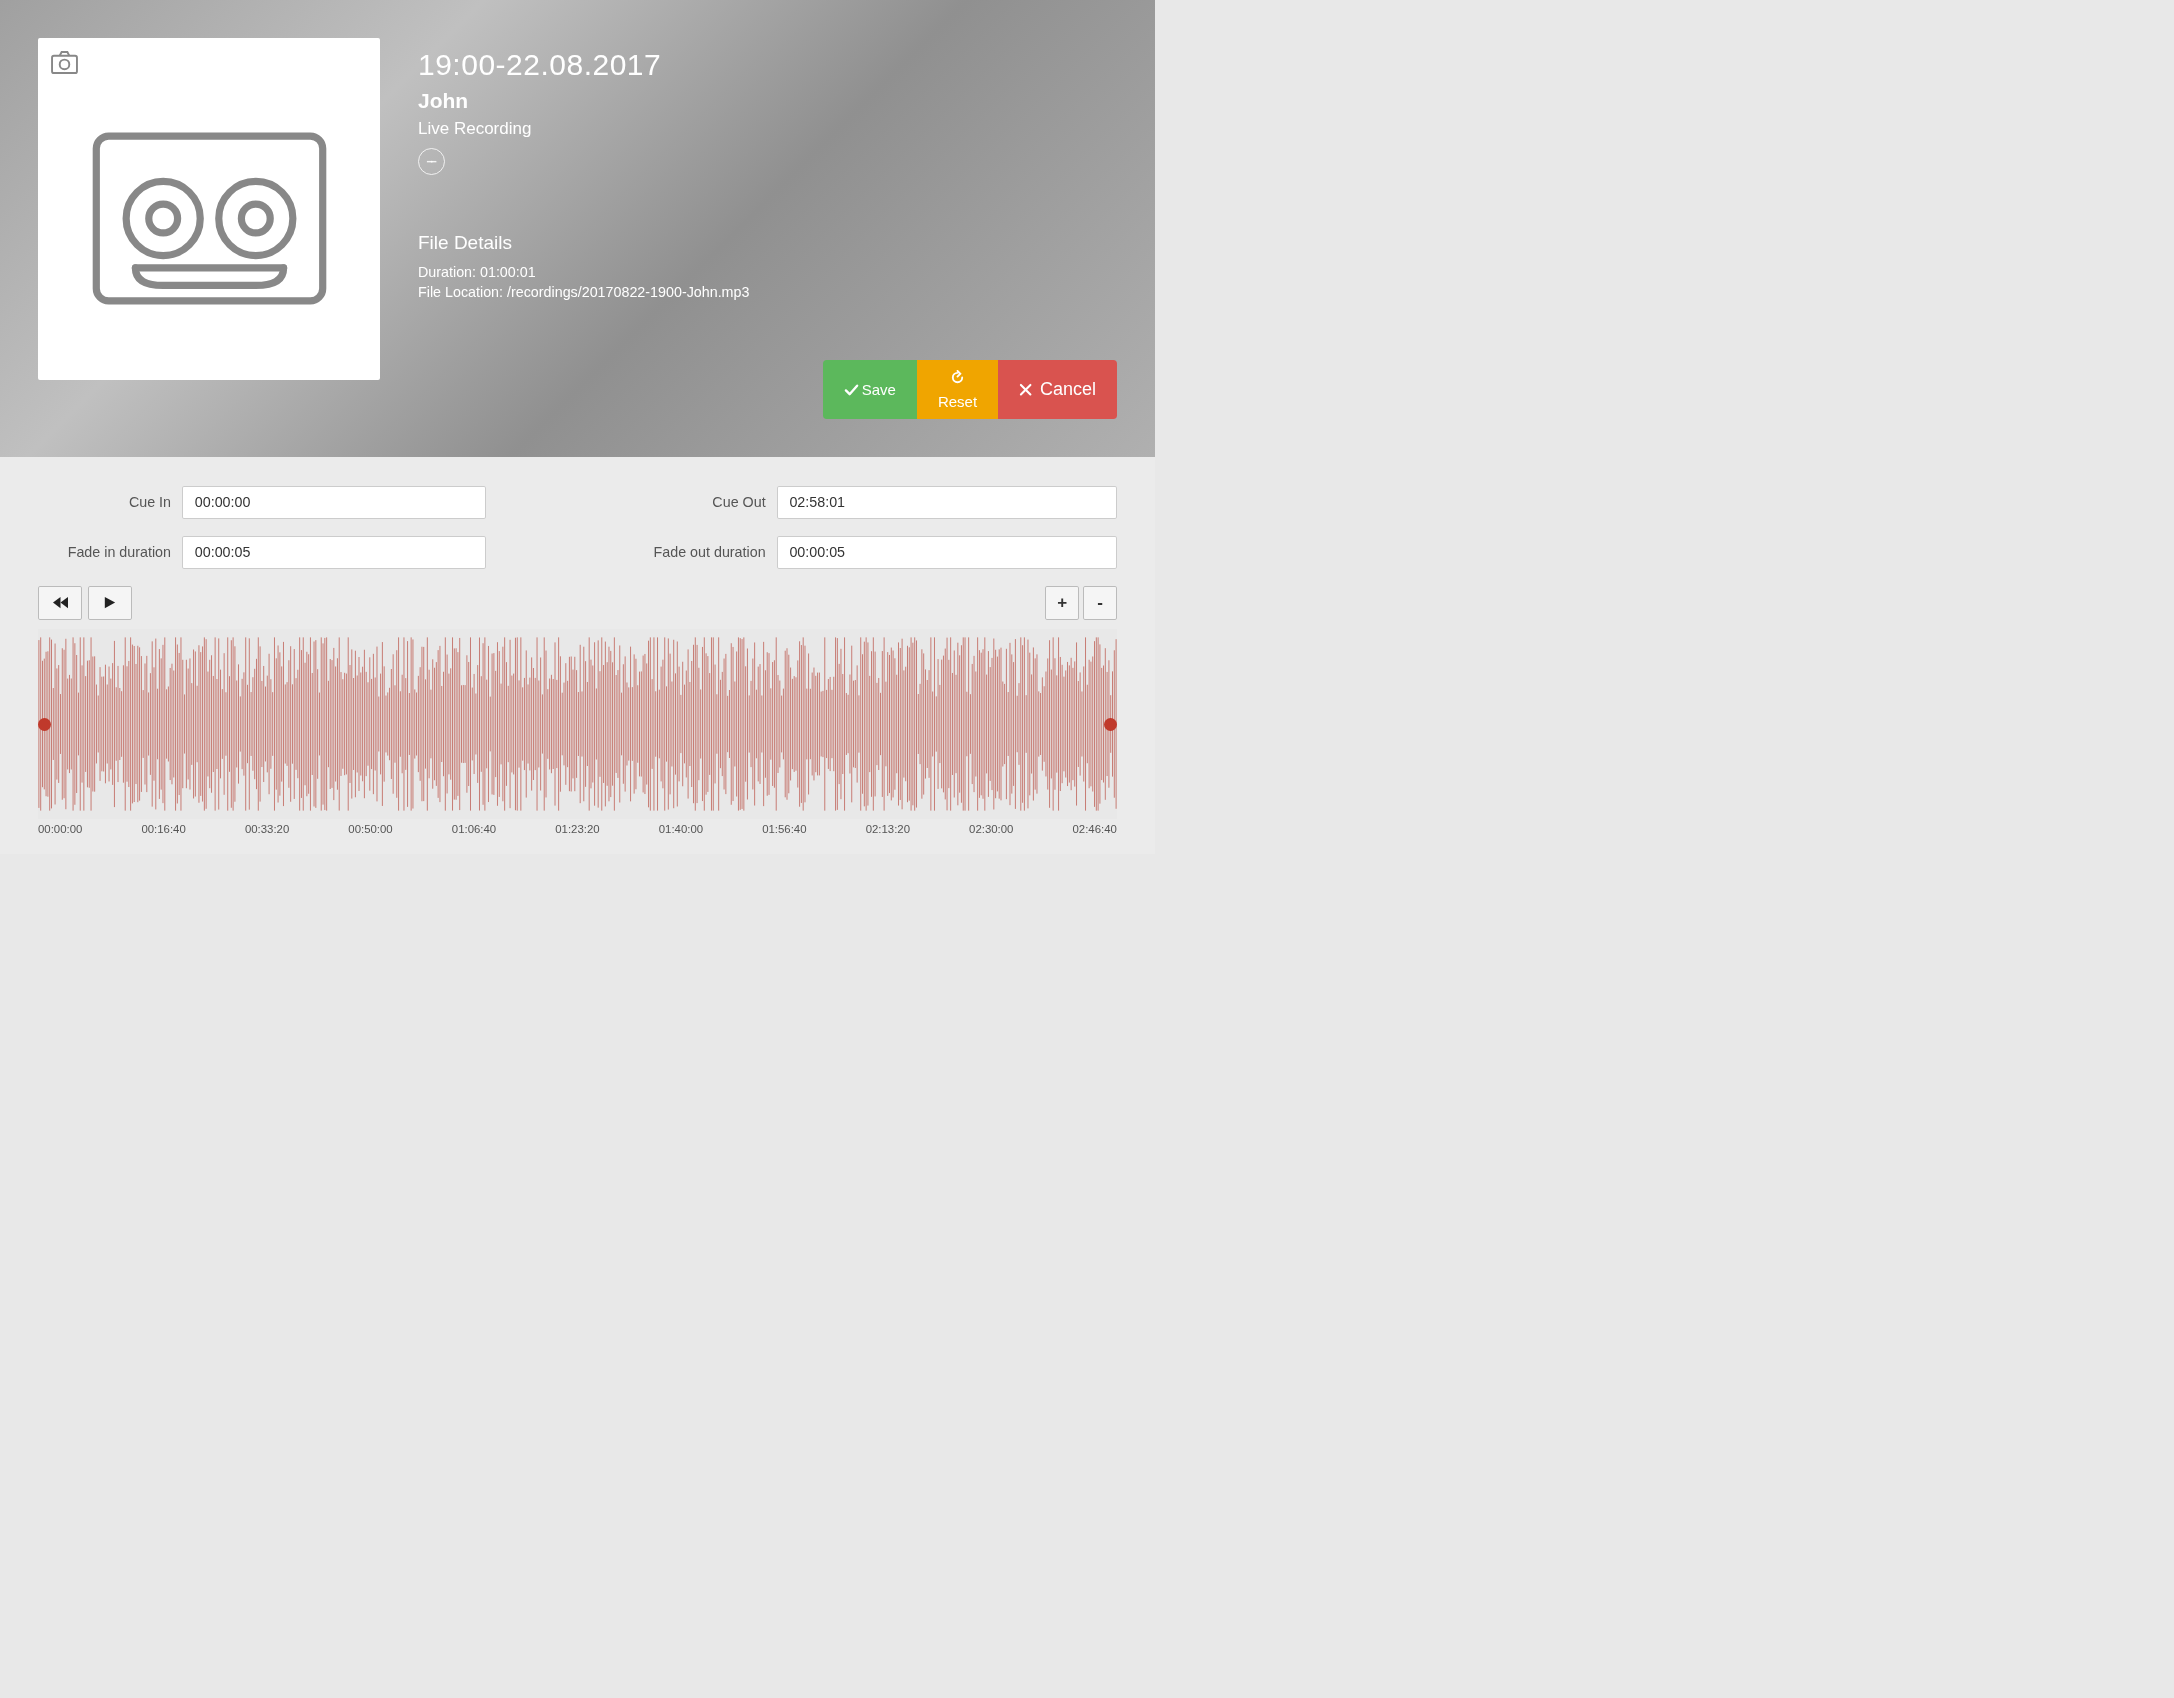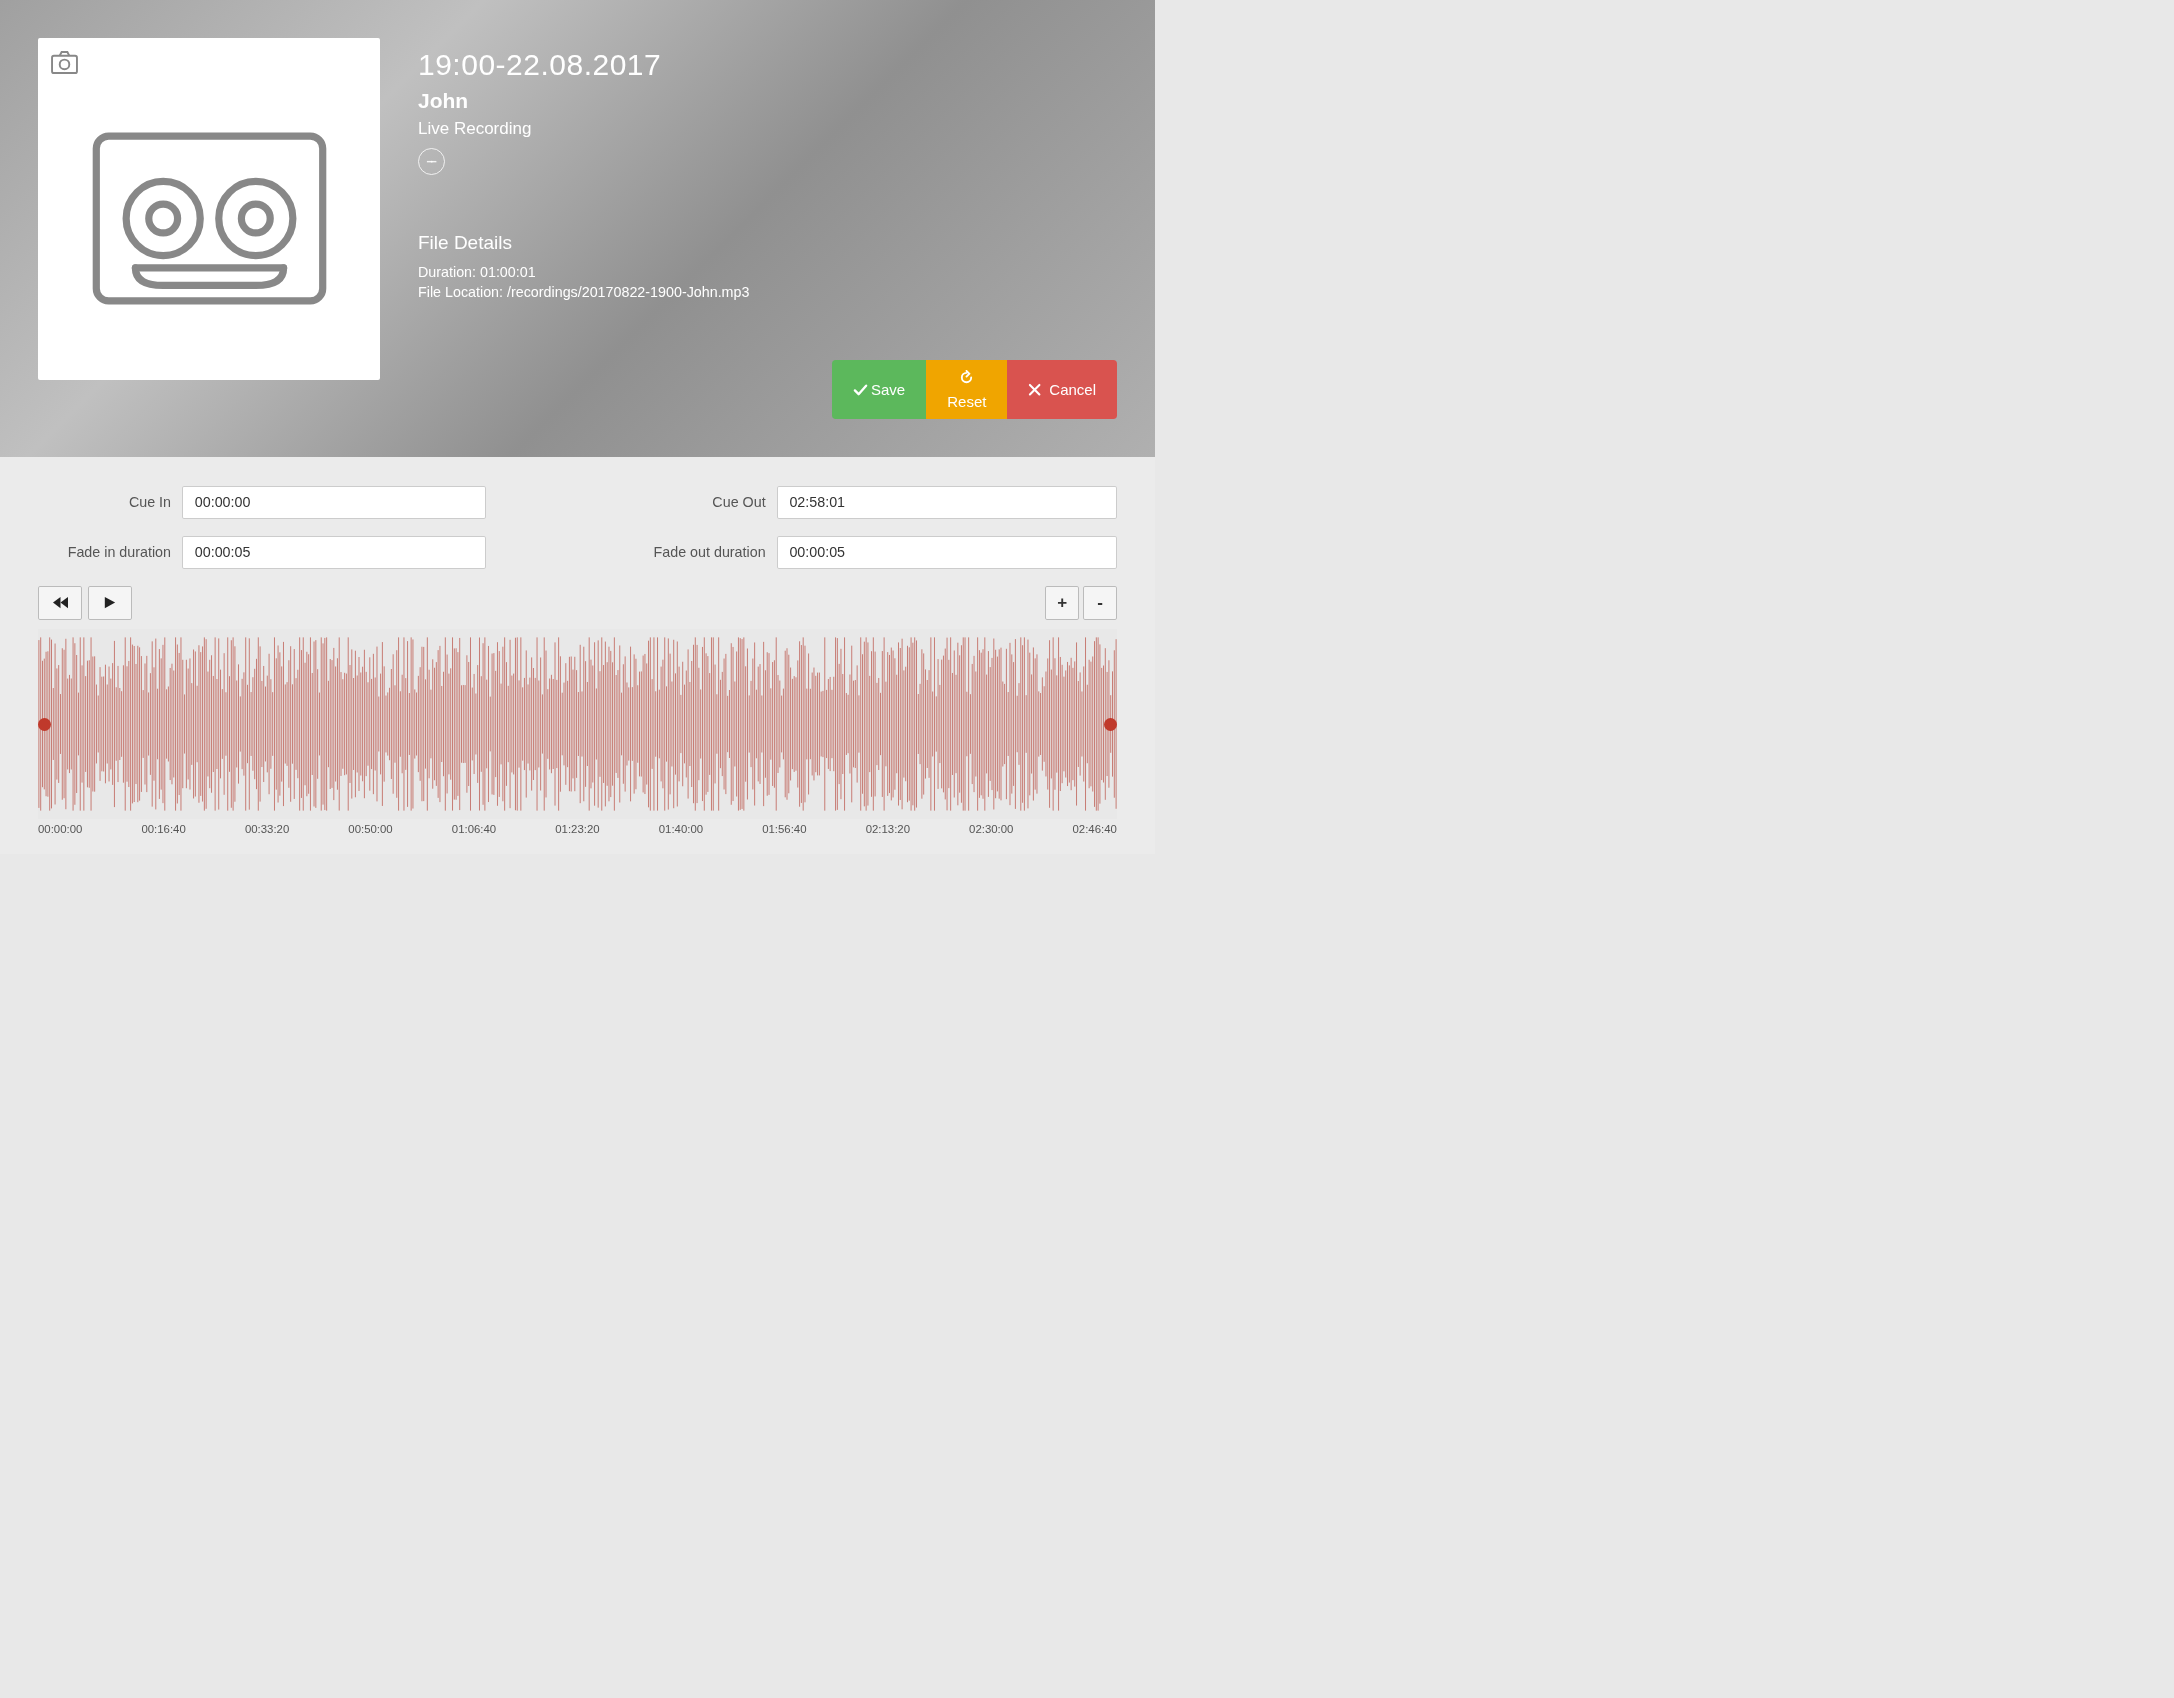--- a/index.html
+++ b/index.html
@@ -146,21 +146,21 @@
       gap: 7.6px;
       border-radius: 0;
       flex-direction: column;
     }
 
     .btn-cancel {
       background: #d9534f;
       color: white;
       border: none;
       padding: 0 21px;
-      font-size: 15px;
+      font-size: 18px;
       cursor: pointer;
       display: flex;
       align-items: center;
       gap: 7.6px;
       border-radius: 0 3.8px 3.8px 0;
     }
 
     
     .bottom-section {
       background: #ebebeb;

